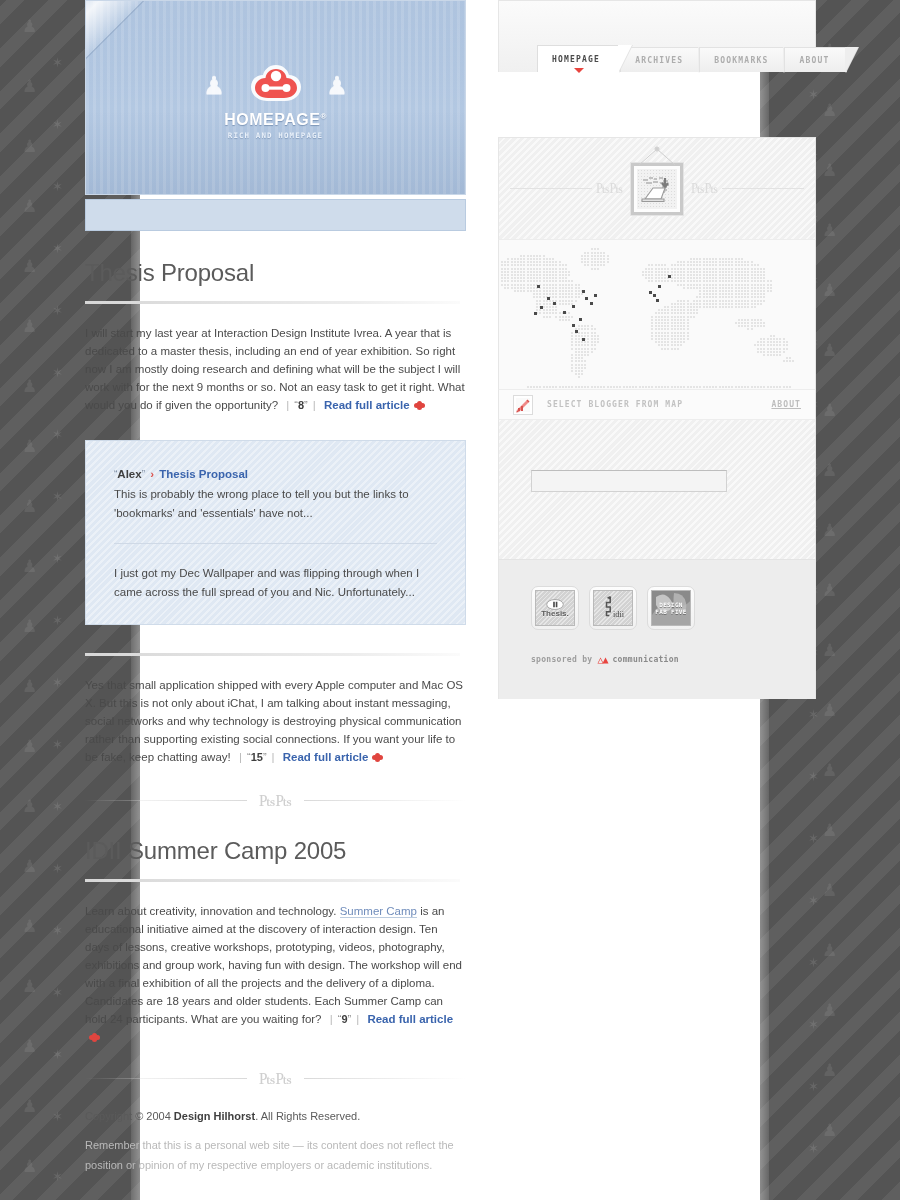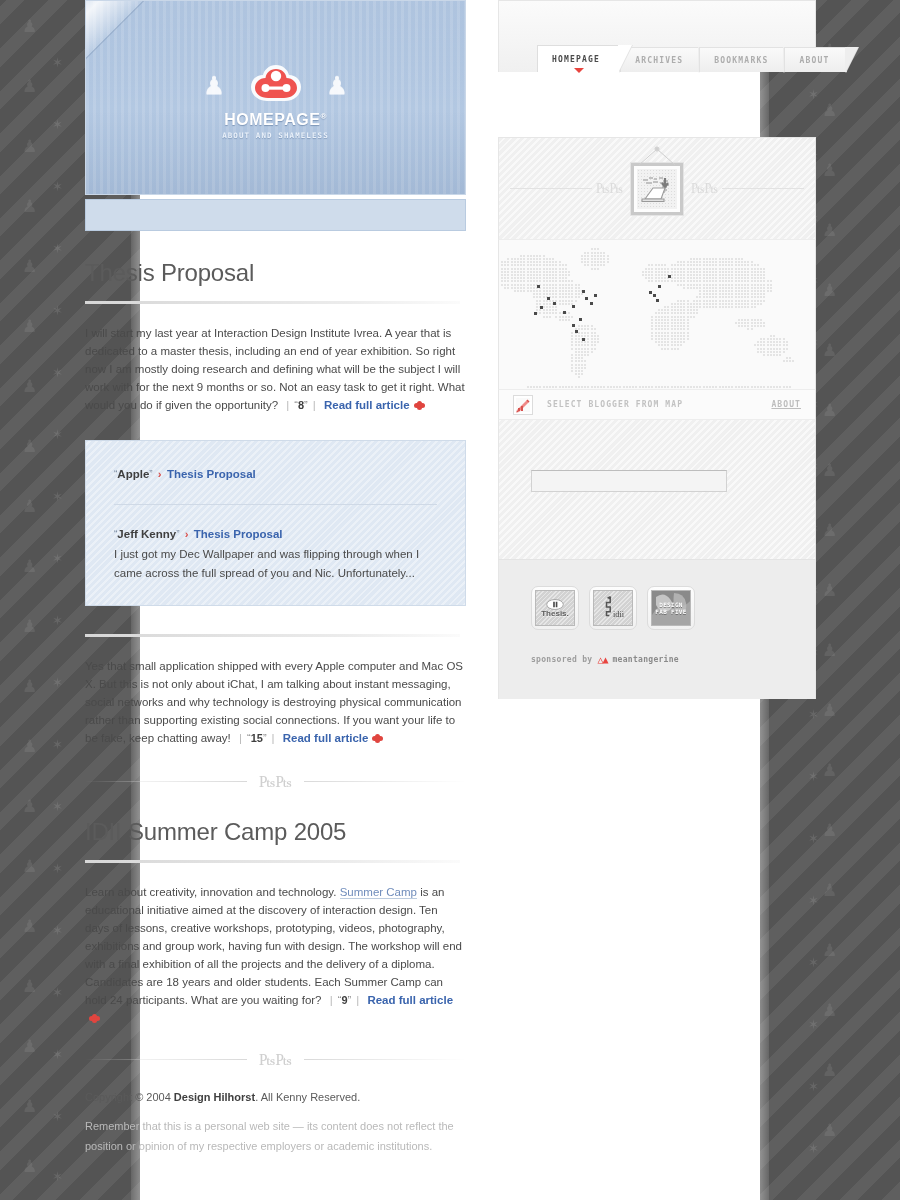--- a/index.html
+++ b/index.html
@@ -434,49 +434,45 @@
             <path d="M33 6 C27 6 23 10 22.5 15 C16.5 15 12 19.5 12 25 C12 31 18 35 25 35 L41 35 C48 35 54 31 54 25 C54 19.5 49.5 15 43.5 15 C43 10 39 6 33 6 Z" fill="#ef5350"></path>
             <circle cx="33" cy="13" r="5.2" fill="#ffffff"></circle>
             <rect x="22" y="23.5" width="22" height="3.2" fill="#ffffff"></rect>
             <circle cx="22.5" cy="25" r="4" fill="#ffffff"></circle>
             <circle cx="43.5" cy="25" r="4" fill="#ffffff"></circle>
           </svg>
         </div>
         <div id="logo-name">
           <span>HOMEPAGE</span><sup>®</sup>
         </div>
-        <div id="logo-tag">ABOUT AND SHAMELESS</div>
+        <div id="logo-tag">RICH AND HOMEPAGE</div>
       </div>
     </div>
     <div id="banner-strip"></div>
 
     <div class="article">
       <h2 class="art-title">Thesis Proposal</h2>
       <div class="art-rule"></div>
       <div class="art-body">
         <span>I will start my last year at Interaction Design Institute Ivrea. A year that is dedicated to a master thesis, including an end of year exhibition. So right now I am mostly doing research and defining what will be the subject I will work with for the next 9 months or so. Not an easy task to get it right. What would you do if given the opportunity?</span>
         <span class="sep">|</span><span class="q">“</span><span class="cmt-count">8</span><span class="q">”</span><span class="sep">|</span>
         <a class="readmore" href="#">Read full article</a><span class="flower-icon"><i style="width:5px;height:5px;left:0;top:2px;"></i><i style="width:5px;height:5px;left:3px;top:0;"></i><i style="width:5px;height:5px;left:6px;top:2px;"></i><i style="width:5px;height:5px;left:3px;top:4px;"></i></span>
       </div>
     </div>
 
     <div id="comments-panel">
       <div class="cmt">
         <div class="cmt-head">
-          <span class="cmt-qm">“</span><span class="cmt-author">Apple</span><span class="cmt-qm">”</span>
+          <span class="cmt-qm">“</span><span class="cmt-author">Alex</span><span class="cmt-qm">”</span>
           <span class="cmt-arrow">›</span>
           <a class="cmt-link" href="#">Thesis Proposal</a>
         </div>
+        <div>This is probably the wrong place to tell you but the links to 'bookmarks' and 'essentials' have not...</div>
       </div>
       <div class="cmt">
-        <div class="cmt-head">
-          <span class="cmt-qm">“</span><span class="cmt-author">Jeff Kenny</span><span class="cmt-qm">”</span>
-          <span class="cmt-arrow">›</span>
-          <a class="cmt-link" href="#">Thesis Proposal</a>
-        </div>
         <div>I just got my Dec Wallpaper and was flipping through when I came across the full spread of you and Nic. Unfortunately...</div>
       </div>
     </div>
 
     <div class="article">
       <div class="art-rule"></div>
       <div class="art-body">
         <span>Yes that small application shipped with every Apple computer and Mac OS X. But this is not only about iChat, I am talking about instant messaging, social networks and why technology is destroying physical communication rather than supporting existing social connections. If you want your life to be fake, keep chatting away!</span>
         <span class="sep">|</span><span class="q">“</span><span class="cmt-count">15</span><span class="q">”</span><span class="sep">|</span>
         <a class="readmore" href="#">Read full article</a><span class="flower-icon"><i style="width:5px;height:5px;left:0;top:2px;"></i><i style="width:5px;height:5px;left:3px;top:0;"></i><i style="width:5px;height:5px;left:6px;top:2px;"></i><i style="width:5px;height:5px;left:3px;top:4px;"></i></span>
@@ -500,21 +496,21 @@
     </div>
 
     <div class="ornament-row" style="margin-top:24px;">
       <span class="line"></span>
       <span class="glyph">₧₧</span>
       <span class="line r"></span>
     </div>
 
     <div id="footer">
       <div class="line1">
-        <span>Copyright © 2004 </span><b>Design Hilhorst</b><span>. All Kenny Reserved.</span>
+        <span>Copyright © 2004 </span><b>Design Hilhorst</b><span>. All Rights Reserved.</span>
       </div>
       <div class="disclaimer">Remember that this is a personal web site — its content does not reflect the position or opinion of my respective employers or academic institutions.</div>
 
     </div>
   </div>
 
   <div id="col-side">
 
     <div id="nav-box">
       <div id="tabs">
@@ -1921,18 +1917,18 @@
               <path d="M22 2 Q32 2 34 12 Q36 22 26 22 Q20 18 22 2 Z" fill="#c2c2c2" opacity="0.7"></path>
             </svg>
             <span class="badge-txt pixel" style="position:relative;">DESIGN</span>
             <span class="badge-txt pixel" style="position:relative;">FAB FIVE</span>
           </div>
         </div>
       </div>
       <div id="sponsor">
         <span>sponsored by</span>
         <span class="mark">△▲</span>
-        <span class="brand">meantangerine</span>
+        <span class="brand">communication</span>
       </div>
     </div>
 
   </div>
 </div>
 
 </body></html>

